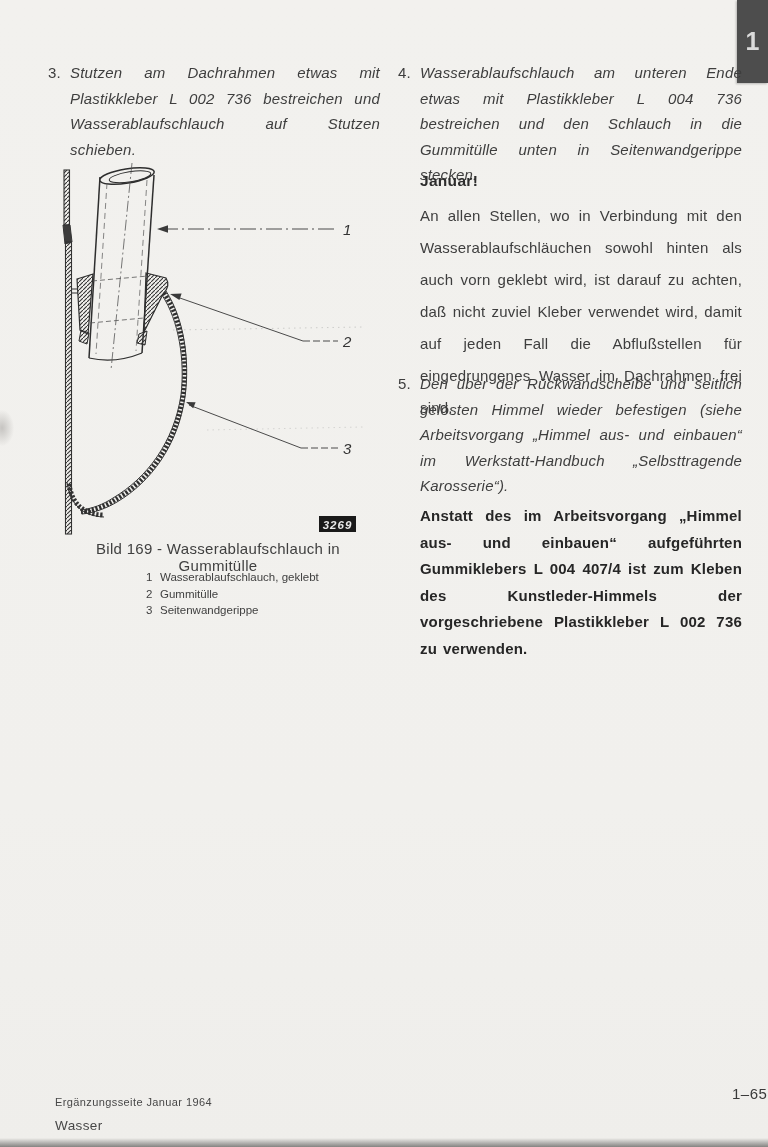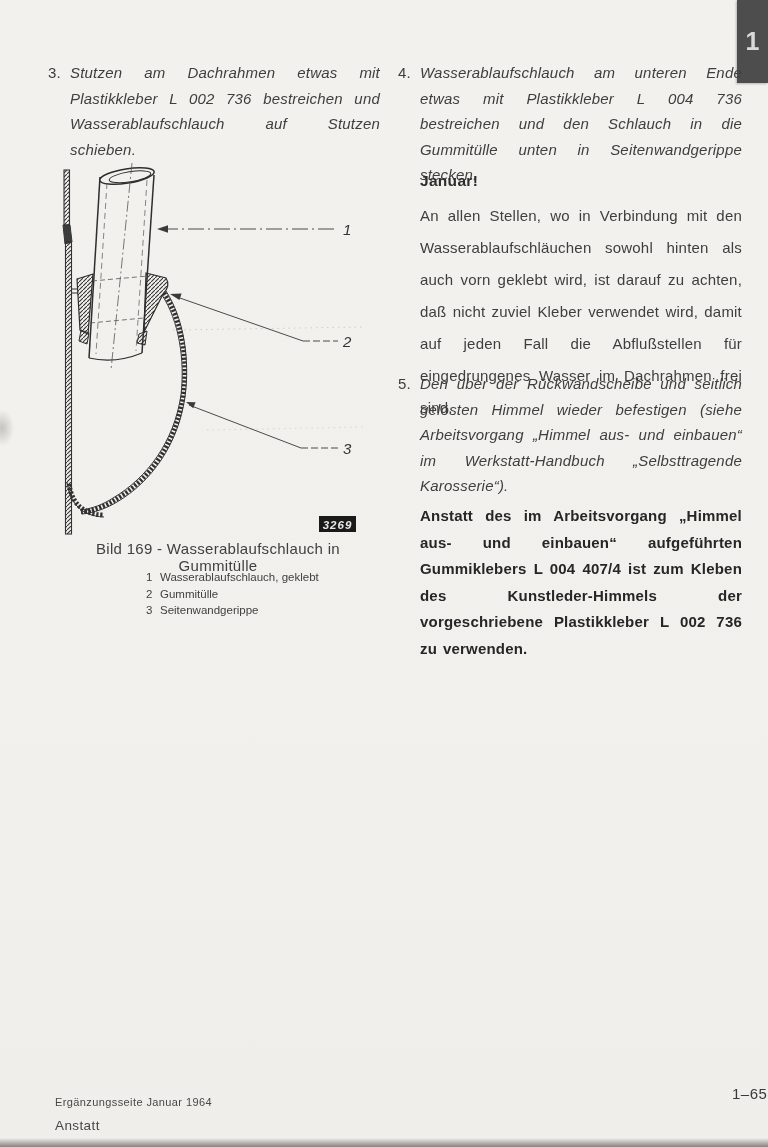--- a/index.html
+++ b/index.html
@@ -174,17 +174,17 @@
   <div class="wichtig-t">An allen Stellen, wo in Verbindung mit den Wasserablaufschläuchen sowohl hinten als auch vorn geklebt wird, ist darauf zu achten, daß nicht zuviel Kleber verwendet wird, damit auf jeden Fall die Abflußstellen für eingedrungenes Wasser im Dachrahmen frei sind.</div>
 
   <div class="item" id="item5">
     <span class="num">5.</span>
     <span class="txt">Den über der Rückwandscheibe und seitlich gelösten Himmel wieder befestigen (siehe Arbeitsvorgang „Himmel aus- und einbauen“ im Werkstatt-Handbuch „Selbsttragende Karosserie“).</span>
   </div>
 
   <div class="note">Anstatt des im Arbeitsvorgang „Himmel aus- und einbauen“ aufgeführten Gummiklebers L 004 407/4 ist zum Kleben des Kunstleder-Himmels der vorgeschriebene Plastikkleber L 002 736 zu verwenden.</div>
 
   <div class="footer-line1">Ergänzungsseite Januar 1964</div>
-  <div class="footer-line2">Anstatt</div>
+  <div class="footer-line2">Wasser</div>
   <div class="pagenum">1–65</div>
 
   <div class="bottom-edge"></div>
 </div>
 
 </body></html>

